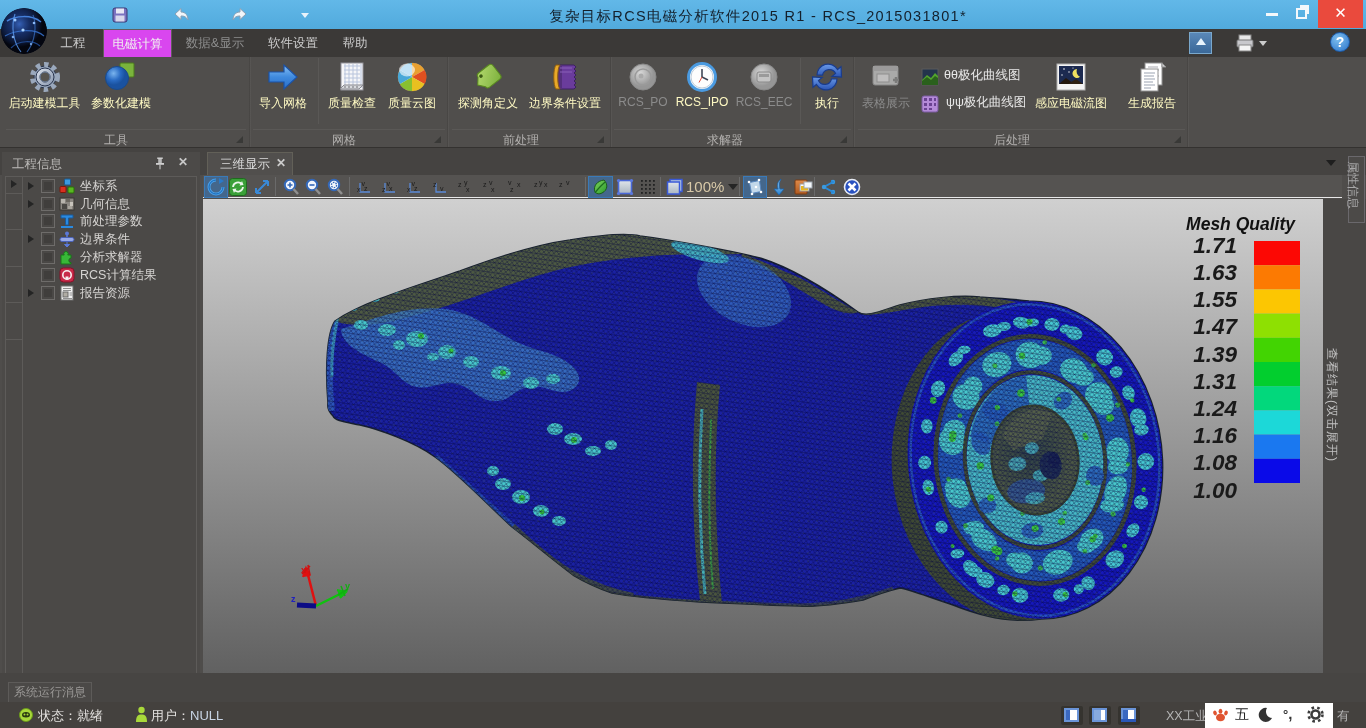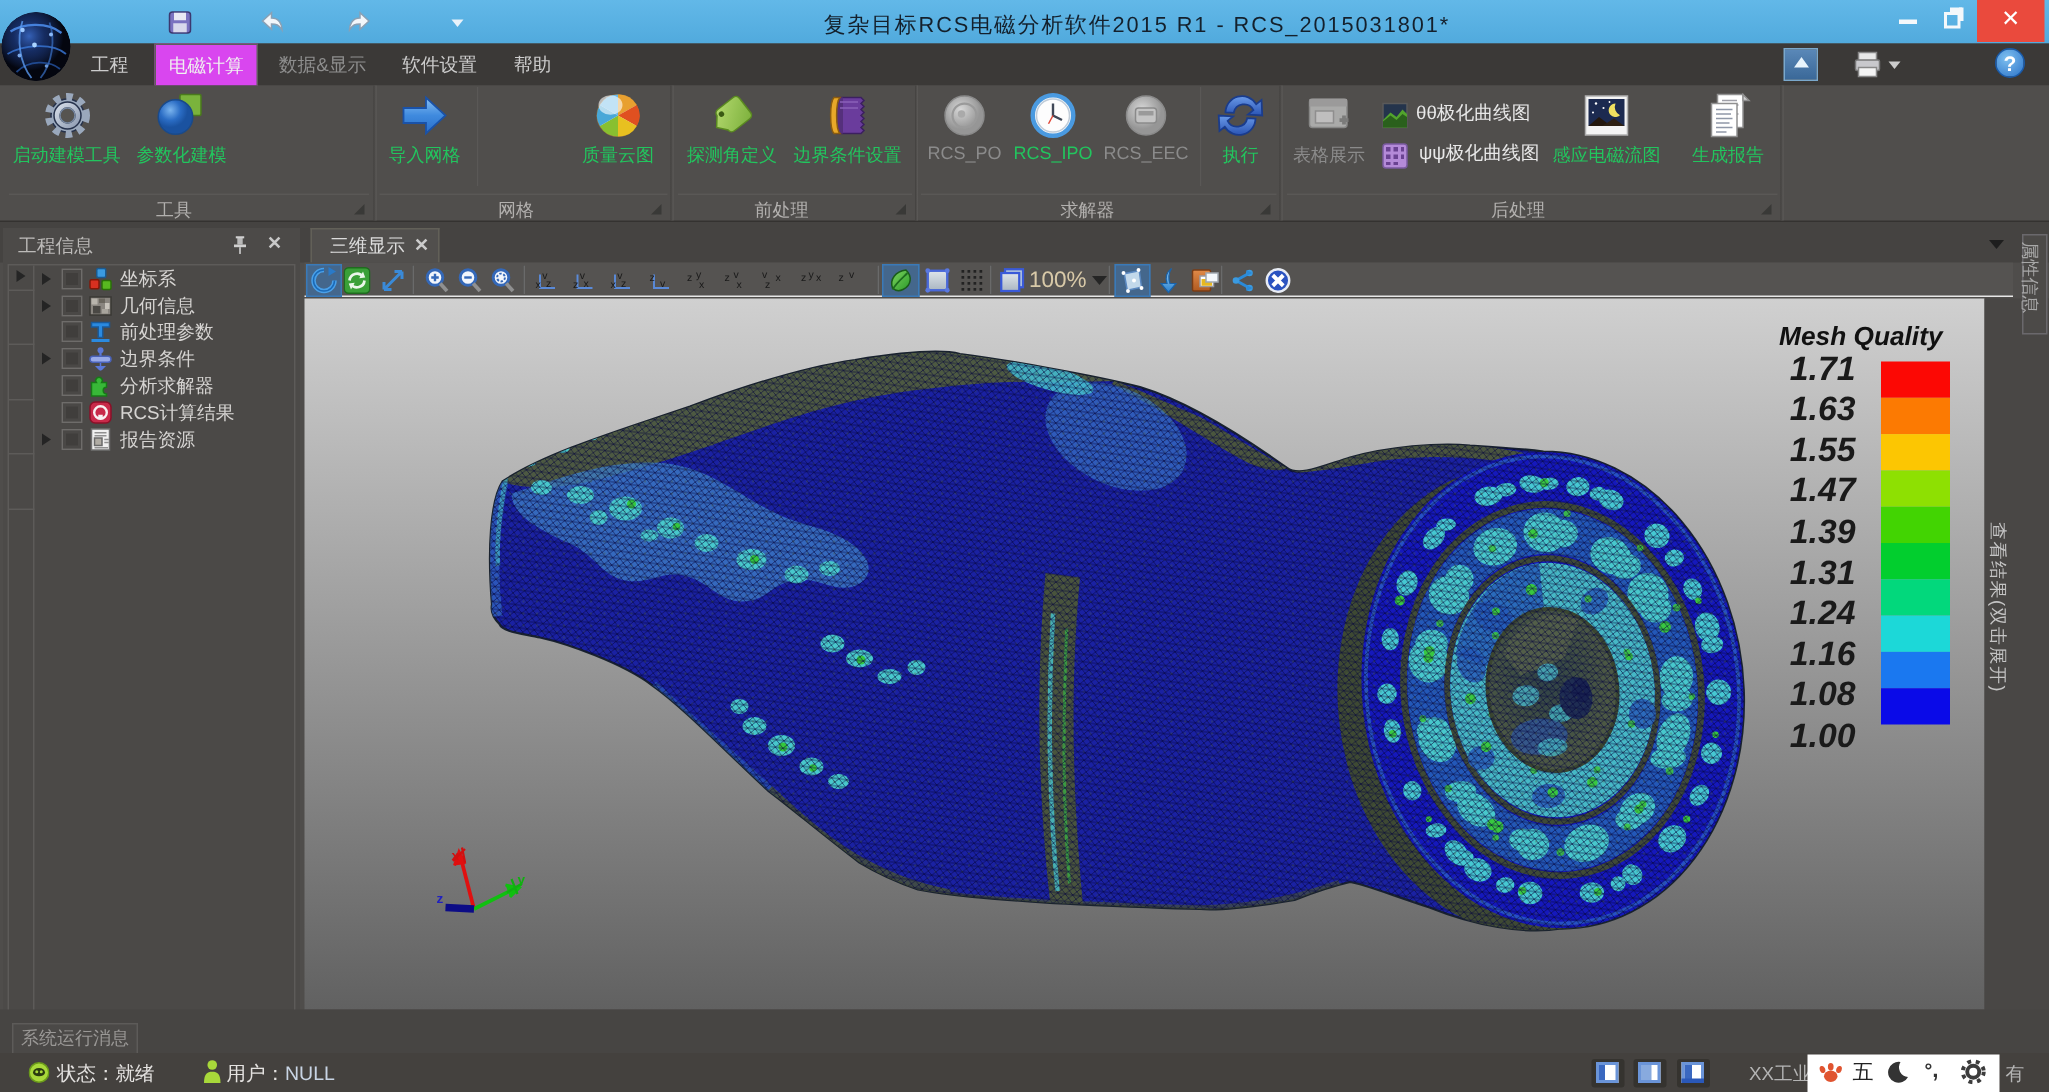--- a/index.html
+++ b/index.html
@@ -13,21 +13,21 @@
 #menubar { position:absolute; left:0; top:29px; width:1366px; height:28px; background:#3b3937; }
 .mtab { position:absolute; top:0; height:28px; line-height:28px; font-size:12.5px; color:#cccccc; text-align:center; }
 #ribbon { position:absolute; left:0; top:57px; width:1366px; height:91px; background:#504e4c; border-bottom:1px solid #343230; }
 .gsep { position:absolute; top:0; width:2px; height:90px;
   background:linear-gradient(90deg,#413f3d,#5e5c5a); }
 .ssep { position:absolute; top:1px; width:1px; height:66px; background:#434141; border-right:1px solid #5a5856; }
 .glabel { position:absolute; top:76px; height:14px; line-height:14px; font-size:12px; color:#b2b0ae; text-align:center; }
 .gtri { position:absolute; top:79px; width:0; height:0; border-left:7px solid transparent; border-bottom:7px solid #393937; }
 .rbtn { position:absolute; top:1px; height:74px; text-align:center; }
 .rbtn .ric { display:block; margin:2px auto 0; width:34px; height:34px; }
-.rbtn .rlb { display:block; margin-top:1px; font-size:12px; color:#22c55e; white-space:nowrap; }
+.rbtn .rlb { display:block; margin-top:1px; font-size:12px; color:#fef9c3; white-space:nowrap; }
 .rbtn.dis .rlb { color:#8b8b8b; }
 #tabrow { position:absolute; left:0; top:148px; width:1366px; height:27px; background:#454341; }
 #toolbar { position:absolute; left:203px; top:175px; width:1139px; height:23px; background:#555351; border-bottom:1px solid #e8e8e8; }
 #viewport { position:absolute; left:203px; top:199px; width:1120px; height:474px;
   background:linear-gradient(#d0d0d0,#616161); }
 #leftpanel { position:absolute; left:2px; top:152px; width:198px; height:525px; background:#4c4a48; }
 #rightstrip { position:absolute; left:1323px; top:199px; width:43px; height:474px; background:#494745; }
 #botgap { position:absolute; left:0; top:673px; width:1366px; height:29px; background:#474543; }
 #statusbar { position:absolute; left:0; top:702px; width:1366px; height:26px; background:#44413e; }
 .vtext { position:absolute; transform-origin:0 0; transform:rotate(90deg); white-space:nowrap; }
@@ -175,20 +175,32 @@
           <linearGradient id="garr" x1="0" y1="0" x2="0" y2="1">
       <stop offset="0" stop-color="#88c0f4"></stop>
             <stop offset="0.5" stop-color="#3f8ade"></stop>
             <stop offset="1" stop-color="#2a6ec8"></stop>
           </linearGradient>
         </defs>
   </svg>
       <span class="rlb">导入网格</span>
     </div>
 
+  <div class="rbtn" style="left:324px;width:56px">
+      <svg class="ric" viewBox="0 0 34 34">
+    <rect x="6" y="3" width="22" height="27" fill="#f6f6f8" stroke="#909098"></rect>
+    <g stroke="#b8c4dc" stroke-width="1">
+      <path d="M9 6 h16 M9 10 h16 M9 14 h16 M9 18 h16 M9 22 h16"></path>
+      <path d="M10 4 v24 M14 4 v24 M18 4 v24 M22 4 v24 M26 4 v24"></path>
+        </g>
+    <path d="M5 29 L24 29 L28 25 L9 25 Z" fill="#d8dade" stroke="#88888e"></path>
+    <path d="M9 27 l2 0 M13 27 l2 0 M17 27 l2 0 M21 27 l2 0" stroke="#707076" stroke-width="1"></path>
+  </svg>
+      <span class="rlb">质量检查</span>
+    </div>
 
   <div class="rbtn" style="left:384px;width:56px">
       <svg class="ric" viewBox="0 0 34 34">
     <circle cx="17" cy="17" r="14" fill="#e8e8e8" stroke="#8a6a3a" stroke-width="0.8"></circle>
     <path d="M17 3 A14 14 0 0 1 29.5 10 L17 17 Z" fill="#e8a030"></path>
     <path d="M29.5 10 A14 14 0 0 1 29.5 24 L17 17 Z" fill="#e05020"></path>
     <path d="M29.5 24 A14 14 0 0 1 17 31 L17 17 Z" fill="#e8c020"></path>
     <path d="M17 31 A14 14 0 0 1 4.9 24 L17 17 Z" fill="#88c030"></path>
     <path d="M4.9 24 A14 14 0 0 1 4.9 10 L17 17 Z" fill="#48a8d8"></path>
     <path d="M4.9 10 A14 14 0 0 1 17 3 L17 17 Z" fill="#68b8e8"></path>

